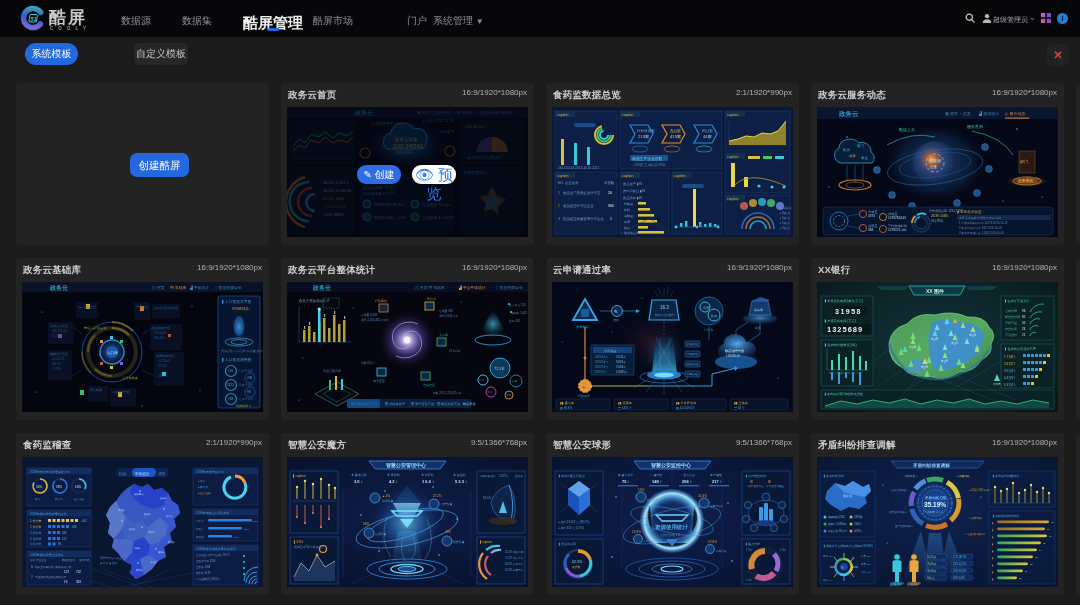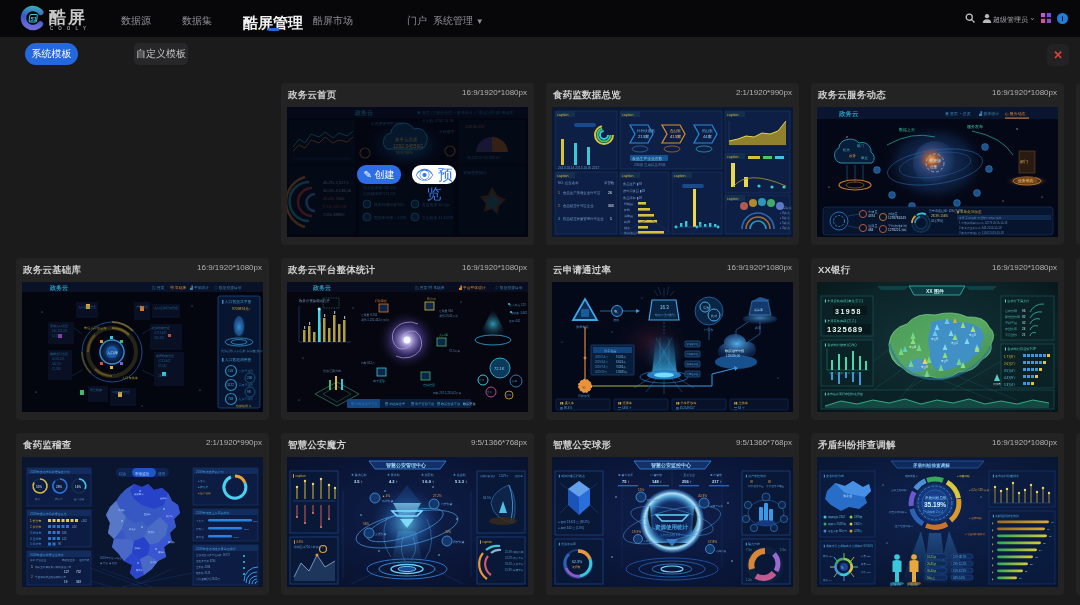--- a/index.html
+++ b/index.html
@@ -76,20 +76,23 @@
     <svg class="nico" style="left:1057px;top:12.5px;" width="11" height="11" viewBox="0 0 14 14">
         <circle cx="7" cy="7" r="7" fill="#1f7fd8"></circle>
         <text x="7" y="10.5" font-size="9" font-weight="bold" fill="#06142e" text-anchor="middle">i</text>
       </svg>
   </div>
 
   <div id="tab1" class="tabbtn">系统模板</div>
   <div id="tab2" class="tabbtn">自定义模板</div>
   <div id="closex">✕</div>
 
+  <div class="card" style="left:16px;top:83px;">
+    <div style="position:absolute;left:114px;top:70px;width:59px;height:24px;background:#2468e0;border-radius:7px;color:#fff;font-size:10.5px;text-align:center;line-height:24px;">创建酷屏</div>
+  </div>
   <div class="card" style="left:281px;top:83px;">
     <div class="ct">政务云首页</div>
       <div class="cr">16:9/1920*1080px</div>
     <div class="thumb" id="t2">
         <svg width="241" height="130" viewBox="0 0 241 130">
       <defs>
         <radialGradient id="t2cloud" cx="0.5" cy="0.5" r="0.5">
           <stop offset="0" stop-color="#1a8fb0" stop-opacity="0.9"></stop>
               <stop offset="0.5" stop-color="#0e4a80" stop-opacity="0.55"></stop>
               <stop offset="1" stop-color="#061027" stop-opacity="0"></stop>

